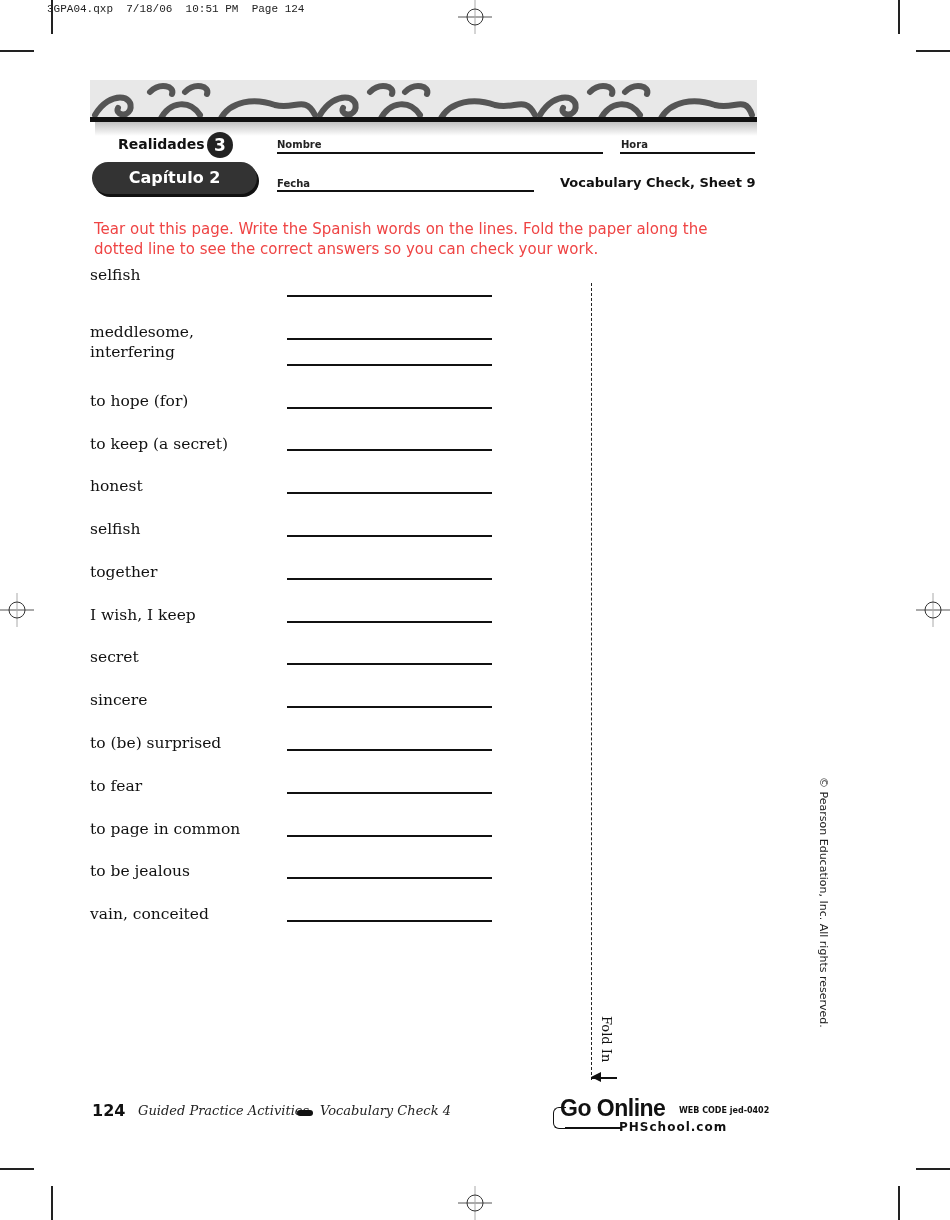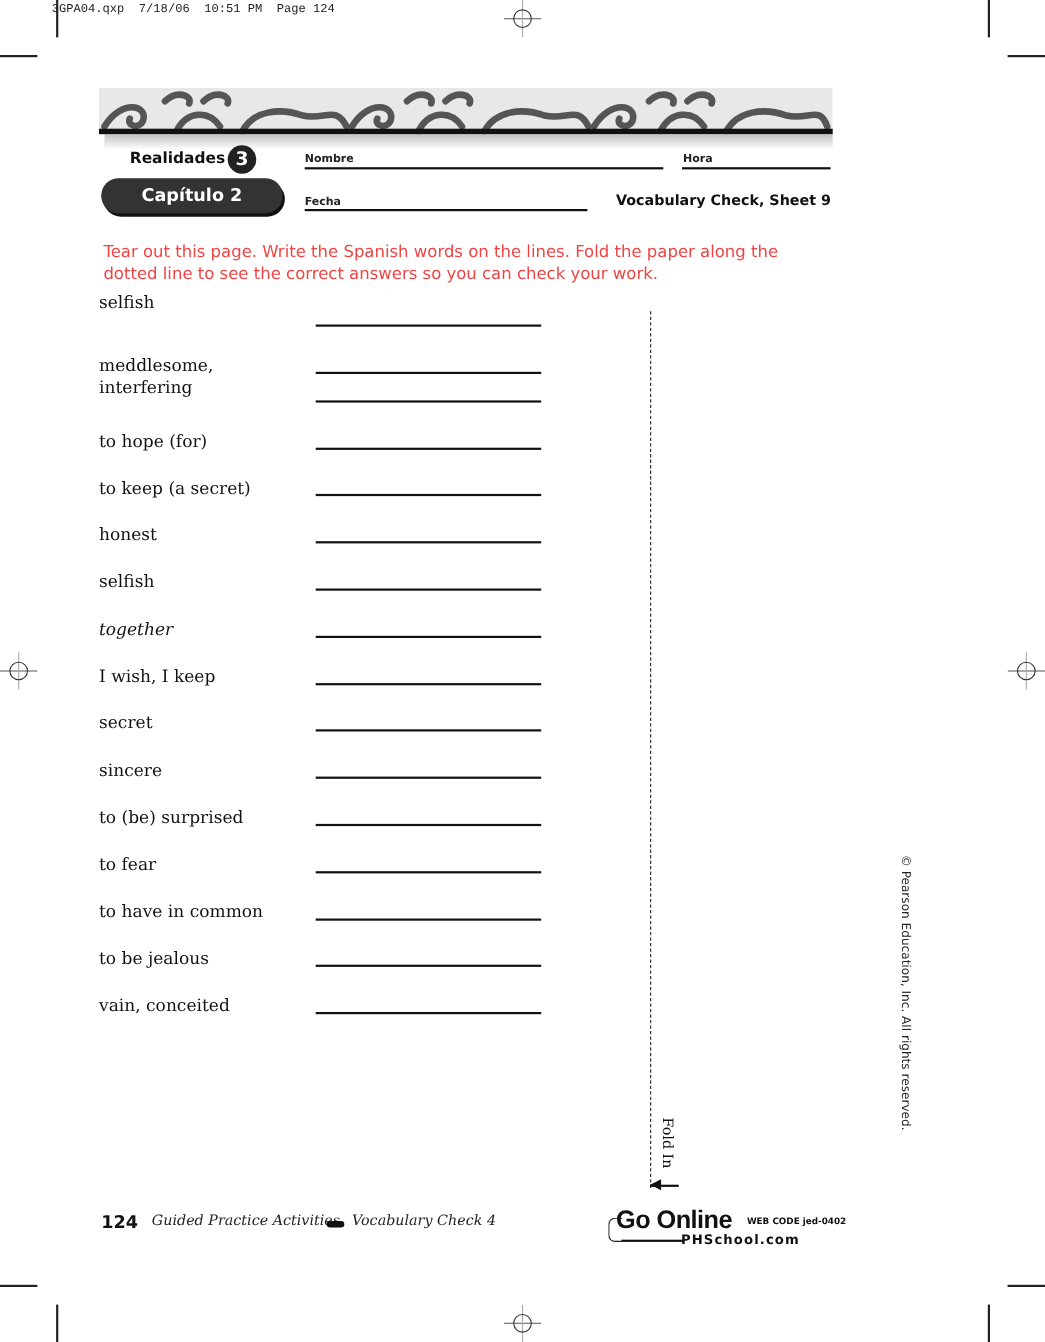--- a/index.html
+++ b/index.html
@@ -119,39 +119,39 @@
 
 <div class="abs vocab" style="top:434px;">to keep (a secret)</div>
 <div class="answer-line" style="top:449px;"></div>
 
 <div class="abs vocab" style="top:476px;">honest</div>
 <div class="answer-line" style="top:492px;"></div>
 
 <div class="abs vocab" style="top:519px;">selfish</div>
 <div class="answer-line" style="top:535px;"></div>
 
-<div class="abs vocab" style="top:562px;font-style:italic;">together</div>
+<div class="abs vocab" style="top:562px;">together</div>
 <div class="answer-line" style="top:578px;"></div>
 
 <div class="abs vocab" style="top:605px;">I wish, I keep</div>
 <div class="answer-line" style="top:621px;"></div>
 
 <div class="abs vocab" style="top:647px;">secret</div>
 <div class="answer-line" style="top:663px;"></div>
 
 <div class="abs vocab" style="top:690px;">sincere</div>
 <div class="answer-line" style="top:706px;"></div>
 
 <div class="abs vocab" style="top:733px;">to (be) surprised</div>
 <div class="answer-line" style="top:749px;"></div>
 
 <div class="abs vocab" style="top:776px;">to fear</div>
 <div class="answer-line" style="top:792px;"></div>
 
-<div class="abs vocab" style="top:819px;">to have in common</div>
+<div class="abs vocab" style="top:819px;">to page in common</div>
 <div class="answer-line" style="top:835px;"></div>
 
 <div class="abs vocab" style="top:861px;">to be jealous</div>
 <div class="answer-line" style="top:877px;"></div>
 
 <div class="abs vocab" style="top:904px;">vain, conceited</div>
 <div class="answer-line" style="top:920px;"></div>
 
 <div class="abs fold-line"></div>
 <div class="abs fold-text">Fold In</div>

